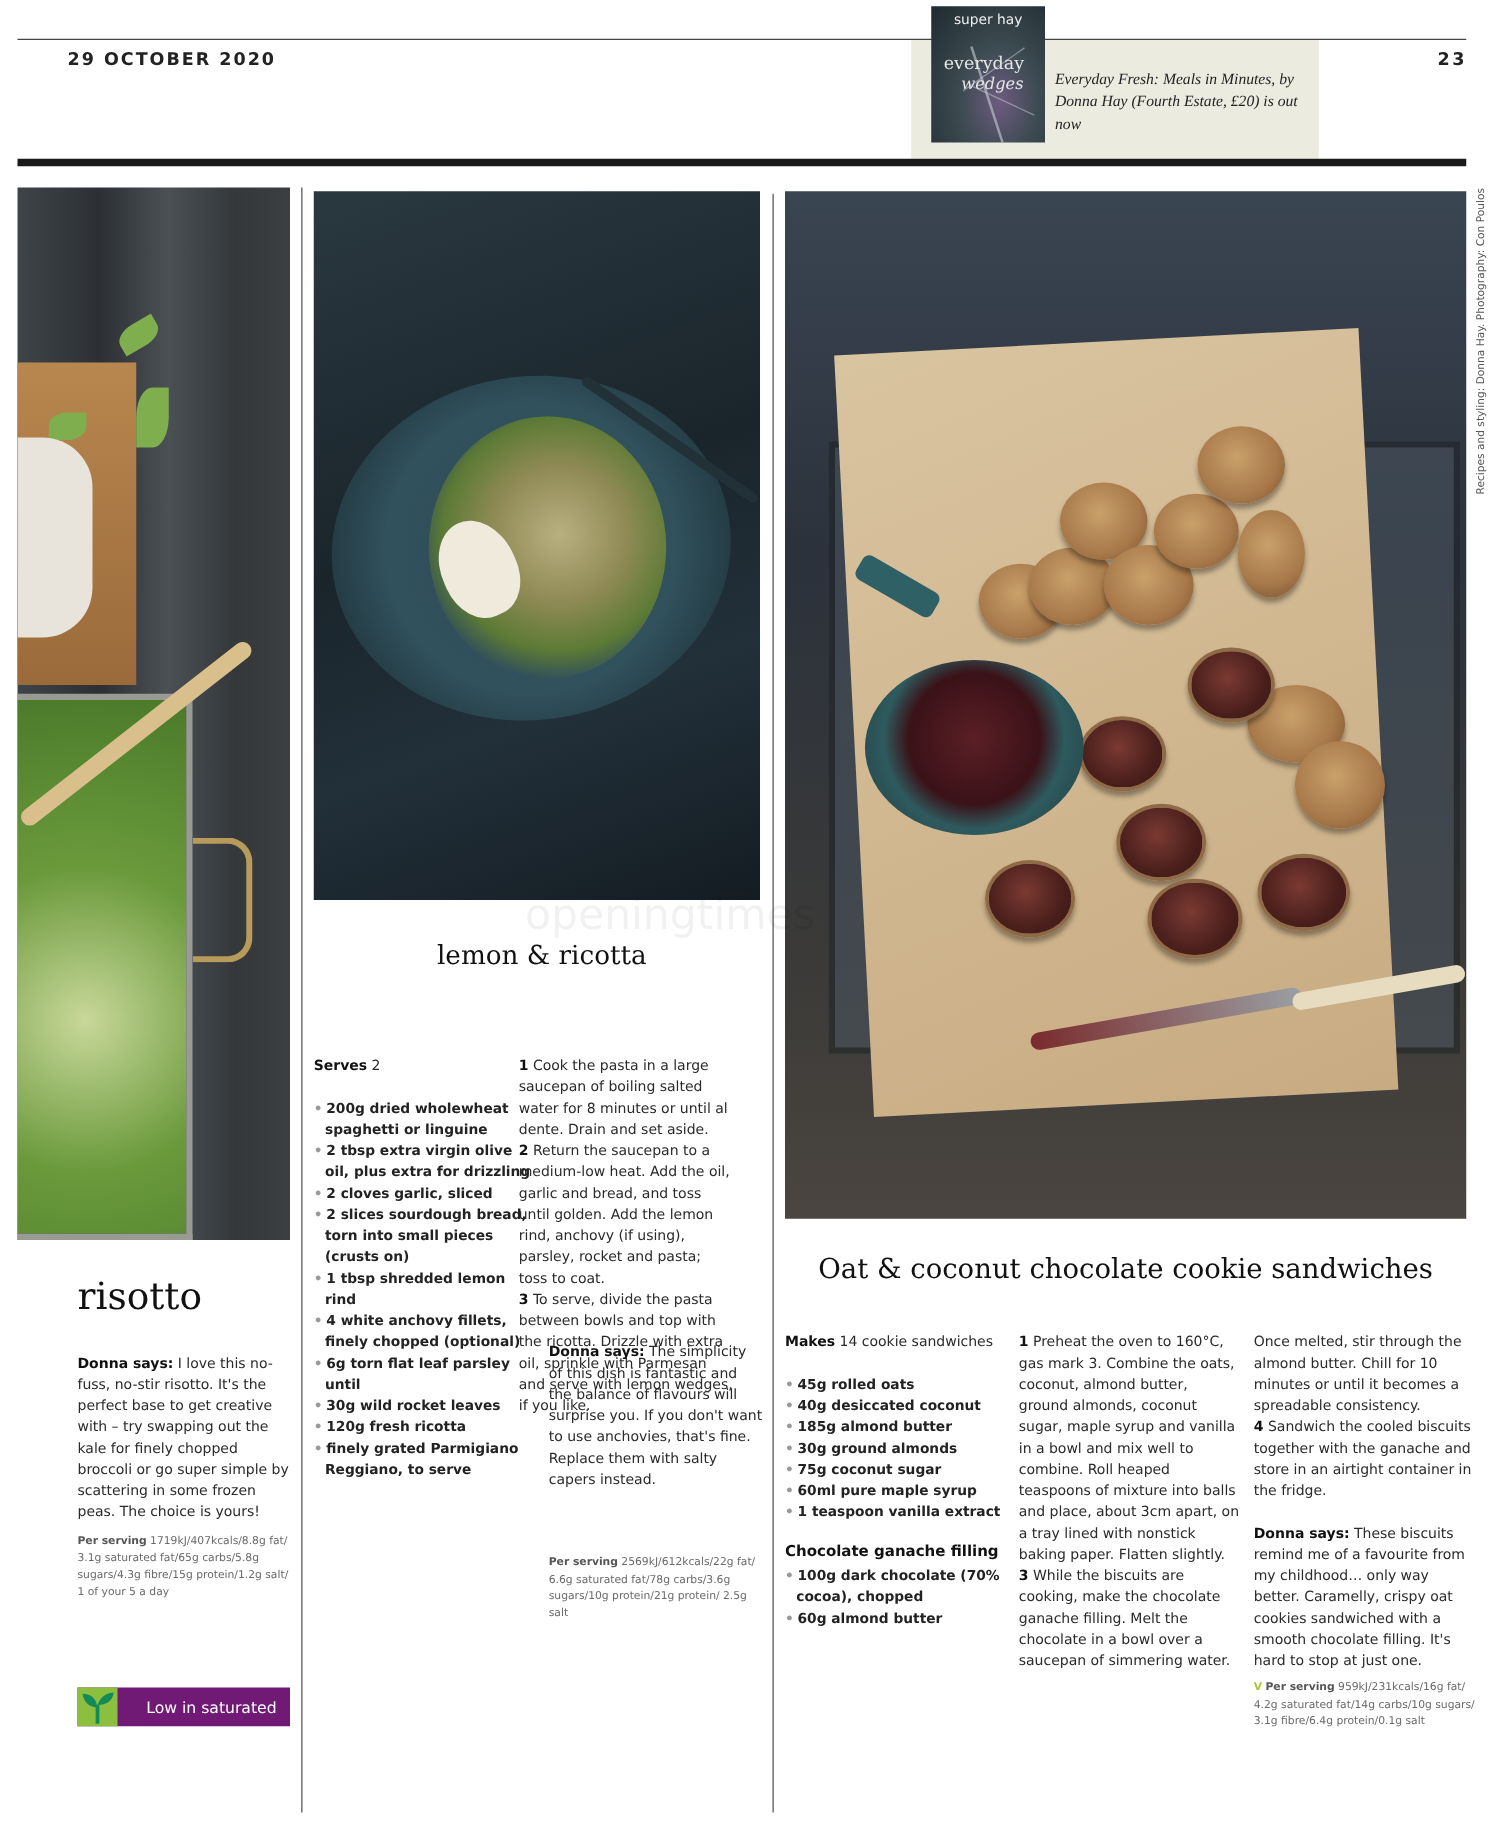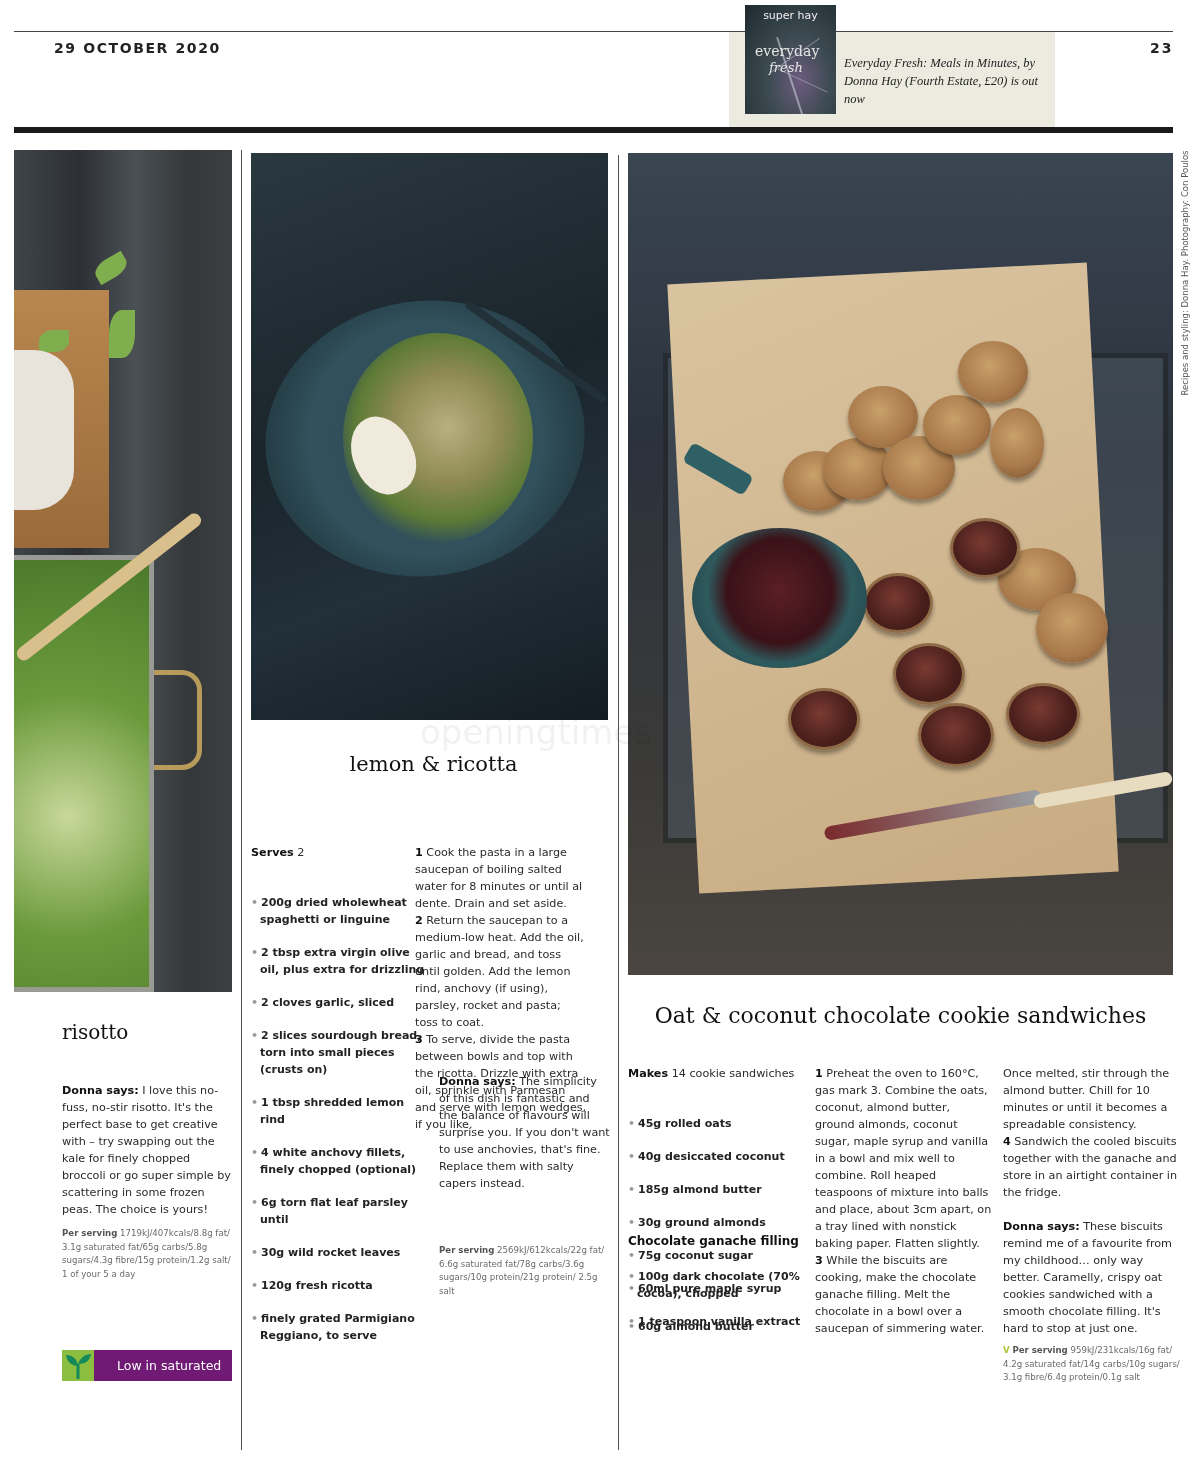--- a/index.html
+++ b/index.html
@@ -51,31 +51,31 @@
   .knife-handle { left: 405px; top: 630px; width: 140px; height: 14px; background: #e8dcc0; transform: rotate(-10deg); border-radius: 7px; }
 
   .credit { left: 1175px; top: 150px; width: 14px; height: 250px; }
   .credit span { position: absolute; left: -115px; top: 118px; width: 250px; transform: rotate(-90deg); font-size: 8.5px; color: #555; white-space: nowrap; text-align: center; }
 
   
   .vrule { width: 1px; background: #555; }
 
   
   .h-serif { font-family: "DejaVu Serif", serif; color: #111; text-align: center; }
-  .h-risotto { left: 62px; top: 1020px; font-size: 20px; text-align: left; }
+  .h-risotto { left: 62px; top: 1020px; font-size: 30px; text-align: left; }
   .h-pasta { left: 251px; top: 748px; width: 365px; font-size: 21px; line-height: 33px; }
   .h-cookies { left: 628px; top: 1003px; width: 545px; font-size: 22px; }
 
   
   .txt { font-family: "DejaVu Sans", sans-serif; font-size: 11.2px; line-height: 17px; color: #2a2a2a; }
   .txt b { font-weight: bold; color: #111; }
   .nutri { font-family: "DejaVu Sans", sans-serif; font-size: 8.6px; line-height: 13.5px; color: #6a6a6a; }
   .nutri b { color: #555; }
   ul.ing { list-style: none; }
-  ul.ing li { padding-left: 9px; text-indent: -9px; font-weight: bold; font-size: 11px; line-height: 17px; color: #222; margin-top: 16px; }
+  ul.ing li { padding-left: 9px; text-indent: -9px; font-weight: bold; font-size: 11px; line-height: 17px; color: #222; }
   ul.ing li::before { content: "\2022"; color: #999; margin-right: 3px; }
   .subhead { font-weight: bold; font-size: 12px; color: #111; }
 
   .badge { left: 62px; top: 1350px; width: 170px; height: 31px; background: #701a75; display: flex; gap: 13px; }
   .badge-icon { width: 32px; height: 31px; background: #8cbf3f; position: relative; }
   .badge-label { flex: 1; color: #fff; font-size: 12.5px; line-height: 31px; padding-left: 10px; font-family: "DejaVu Sans", sans-serif; }
   .veg-mark { color: #a9c63a; font-weight: bold; }
 
   .watermark { left: 420px; top: 712px; font-size: 34px; color: #000; opacity: .05; font-family: "DejaVu Sans", sans-serif; }
 </style>
@@ -85,21 +85,21 @@
 <div class="abs rule-top"></div>
 <div class="abs date">29 OCTOBER 2020</div>
 <div class="abs pagenum">23</div>
 <div class="abs book-panel"></div>
 <div class="abs book-cover">
   <div class="vein"></div>
     <div class="vein2"></div>
     <div class="vein3"></div>
   <div class="book-author">super hay</div>
   <div class="book-title-1">everyday</div>
-  <div class="book-title-2">fresh</div>
+  <div class="book-title-2">wedges</div>
 </div>
 <div class="abs book-caption">Everyday Fresh: Meals in Minutes, by Donna Hay (Fourth Estate, £20) is out now</div>
 <div class="abs rule-thick"></div>
 
 <div class="abs photo photo-risotto">
   <div class="abs board"></div>
   <div class="abs leaf" style="left:80px;top:108px;width:34px;height:20px;transform:rotate(-30deg);"></div>
   <div class="abs leaf" style="left:95px;top:160px;width:26px;height:48px;"></div>
   <div class="abs leaf" style="left:25px;top:180px;width:30px;height:22px;"></div>
   <div class="abs" style="left:0;top:200px;width:60px;height:160px;background:#e8e4dc;border-radius:0 40px 40px 0;"></div>

